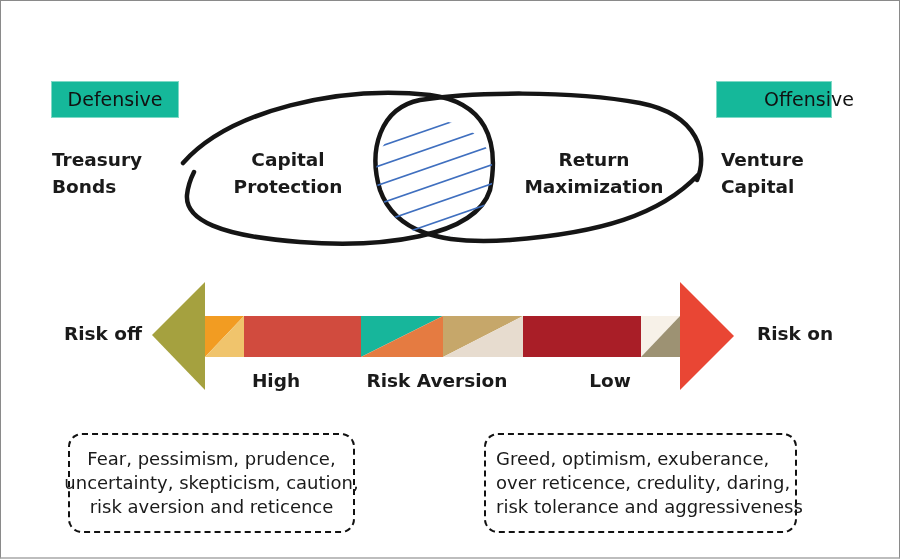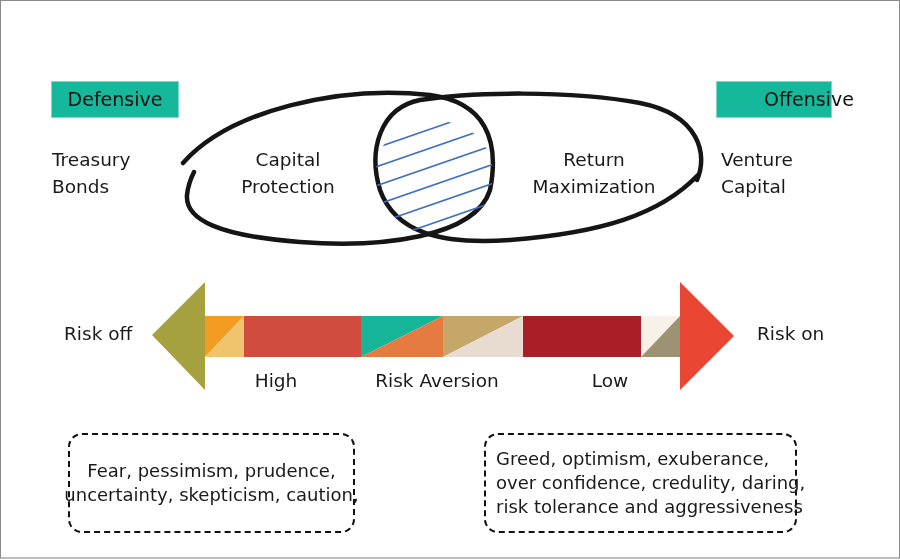--- a/index.html
+++ b/index.html
@@ -1,19 +1,19 @@
 <!DOCTYPE html>
 <html><head>
 <meta charset="utf-8">
 <style>
   html,body{margin:0;padding:0;background:#fff;}
   body{width:900px;height:560px;position:relative;overflow:hidden;font-family:"DejaVu Sans","Liberation Sans",sans-serif;color:#1a1a1a;}
   .frame{position:absolute;left:0;top:0;width:898px;height:556px;border:1px solid #8a8a8a;border-bottom:2px solid #bdbdbd;}
   .tag{position:absolute;top:37px;height:37px;background:#15b89a;border:1px solid #7fd9c6;box-sizing:border-box;font-size:19px;line-height:35px;text-align:center;color:#111;margin-top:44px;}
-  .txt{position:absolute;font-size:18.5px;line-height:27px;color:#1a1a1a;white-space:nowrap;}
+  .txt{position:absolute;font-size:18.5px;line-height:27px;color:#1a1a1a;white-space:nowrap;font-weight:bold;}
   .center{text-align:center;}
   .dbox{position:absolute;top:433px;height:100px;border:2px dashed #111;border-radius:14px;box-sizing:border-box;font-size:18px;line-height:24px;text-align:center;display:flex;align-items:center;justify-content:center;}
   .dbox .line{display:block;white-space:nowrap;}
   svg{position:absolute;left:0;top:0;}
 </style>
 </head>
 <body>
 
 <div class="frame"></div>
 
@@ -79,21 +79,22 @@
 <div class="txt" style="left:757px;top:320px;">Risk on</div>
 
 <div class="txt center" style="left:236px;top:367px;width:80px;">High</div>
 <div class="txt center" style="left:362px;top:367px;width:150px;">Risk Aversion</div>
 <div class="txt center" style="left:570px;top:367px;width:80px;">Low</div>
 
 <div class="dbox" style="left:68px;width:287px;">
   <div>
     <span class="line">Fear, pessimism, prudence,</span>
     <span class="line">uncertainty, skepticism, caution,</span>
+    <span class="line">risk aversion and reticence</span>
   </div>
 </div>
 <div class="dbox" style="left:484px;width:313px;justify-content:flex-start;text-align:left;padding-left:10px;">
   <div>
     <span class="line">Greed, optimism, exuberance,</span>
-    <span class="line">over confidence, credulity, daring,</span>
+    <span class="line">over reticence, credulity, daring,</span>
     <span class="line">risk tolerance and aggressiveness</span>
   </div>
 </div>
 
 </body></html>

